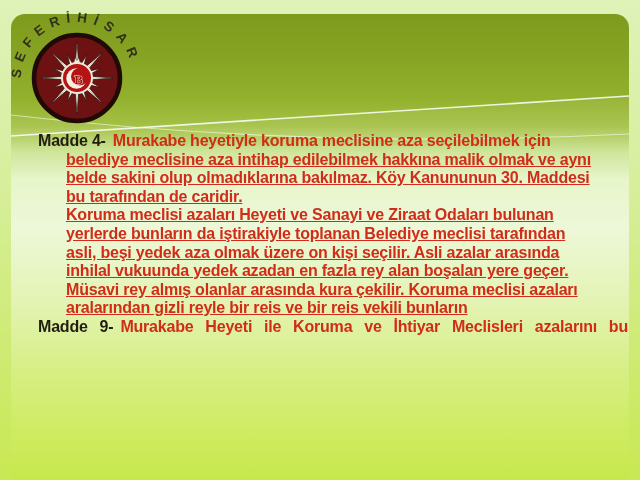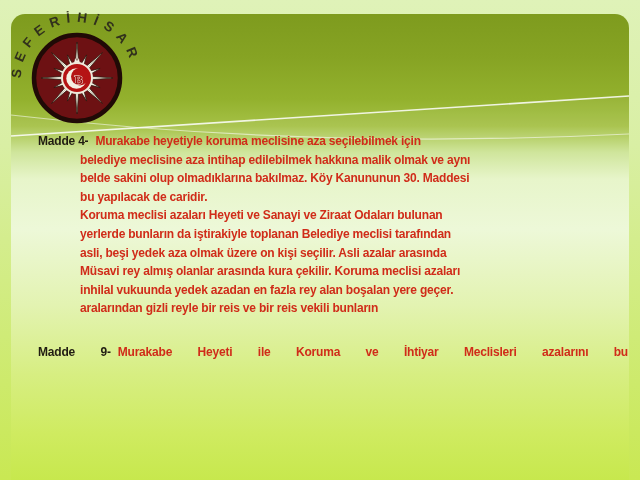--- a/index.html
+++ b/index.html
@@ -32,28 +32,28 @@
   #swoosh{position:absolute;left:0;top:0;width:100%;height:100%;}
   #logo{position:absolute;left:8px;top:6px;}
   #textblock{
     position:absolute;
     left:38px;top:132px;width:590px;
     color:#d02c19;
   }
   .line{
     white-space:nowrap;
     font-weight:bold;
-    font-size:12px;
+    font-size:16px;
     line-height:18.6px;
     letter-spacing:-0.2px;
   }
-  .ind{margin-left:42px;}
+  .ind{margin-left:28px;text-decoration:underline;}
   .label{color:#211d12;margin-right:7px;}
   .just{white-space:normal;text-align:justify;text-align-last:justify;}
-  .para-madde9{margin-top:25px;}
+  .para-madde9{}
   .arc-letter{fill:#31311c;font-family:"Liberation Sans",sans-serif;font-weight:bold;}
 </style>
 </head>
 <body>
 
 <div id="slide">
   <div id="panel">
 
     <svg id="swoosh" viewBox="0 0 618 466" preserveAspectRatio="none" aria-hidden="true">
       <path d="M0,122 C150,112 350,100 618,82" fill="none" stroke="#ffffff" stroke-width="1.6" stroke-opacity="0.85"></path>
@@ -95,29 +95,29 @@
       <textPath href="#arcPath" startOffset="24">SEFERİHİSAR</textPath>
     </text>
   </svg>
 
   <div id="textblock">
 
     <div class="para">
       <div class="line"><span class="label">Madde 4-</span><span>Murakabe heyetiyle koruma meclisine aza seçilebilmek için</span></div>
       <div class="line ind">belediye meclisine aza intihap edilebilmek hakkına malik olmak ve aynı</div>
       <div class="line ind">belde sakini olup olmadıklarına bakılmaz. Köy Kanununun 30. Maddesi</div>
-      <div class="line ind">bu yapılacak de caridir.</div>
+      <div class="line ind">bu tarafından de caridir.</div>
     </div>
 
     <div class="para">
       <div class="line ind">Koruma meclisi azaları Heyeti ve Sanayi ve Ziraat Odaları bulunan</div>
       <div class="line ind">yerlerde bunların da iştirakiyle toplanan Belediye meclisi tarafından</div>
       <div class="line ind">asli, beşi yedek aza olmak üzere on kişi seçilir. Asli azalar arasında</div>
+      <div class="line ind">inhilal vukuunda yedek azadan en fazla rey alan boşalan yere geçer.</div>
       <div class="line ind">Müsavi rey almış olanlar arasında kura çekilir. Koruma meclisi azaları</div>
-      <div class="line ind">inhilal vukuunda yedek azadan en fazla rey alan boşalan yere geçer.</div>
       <div class="line ind">aralarından gizli reyle bir reis ve bir reis vekili bunların</div>
     </div>
 
     <div class="para para-madde9">
       <div class="line just"><span class="label">Madde 9-</span><span>Murakabe Heyeti ile Koruma ve İhtiyar Meclisleri azalarını bu</span></div>
     </div>
 
   </div>
 </div>
 

